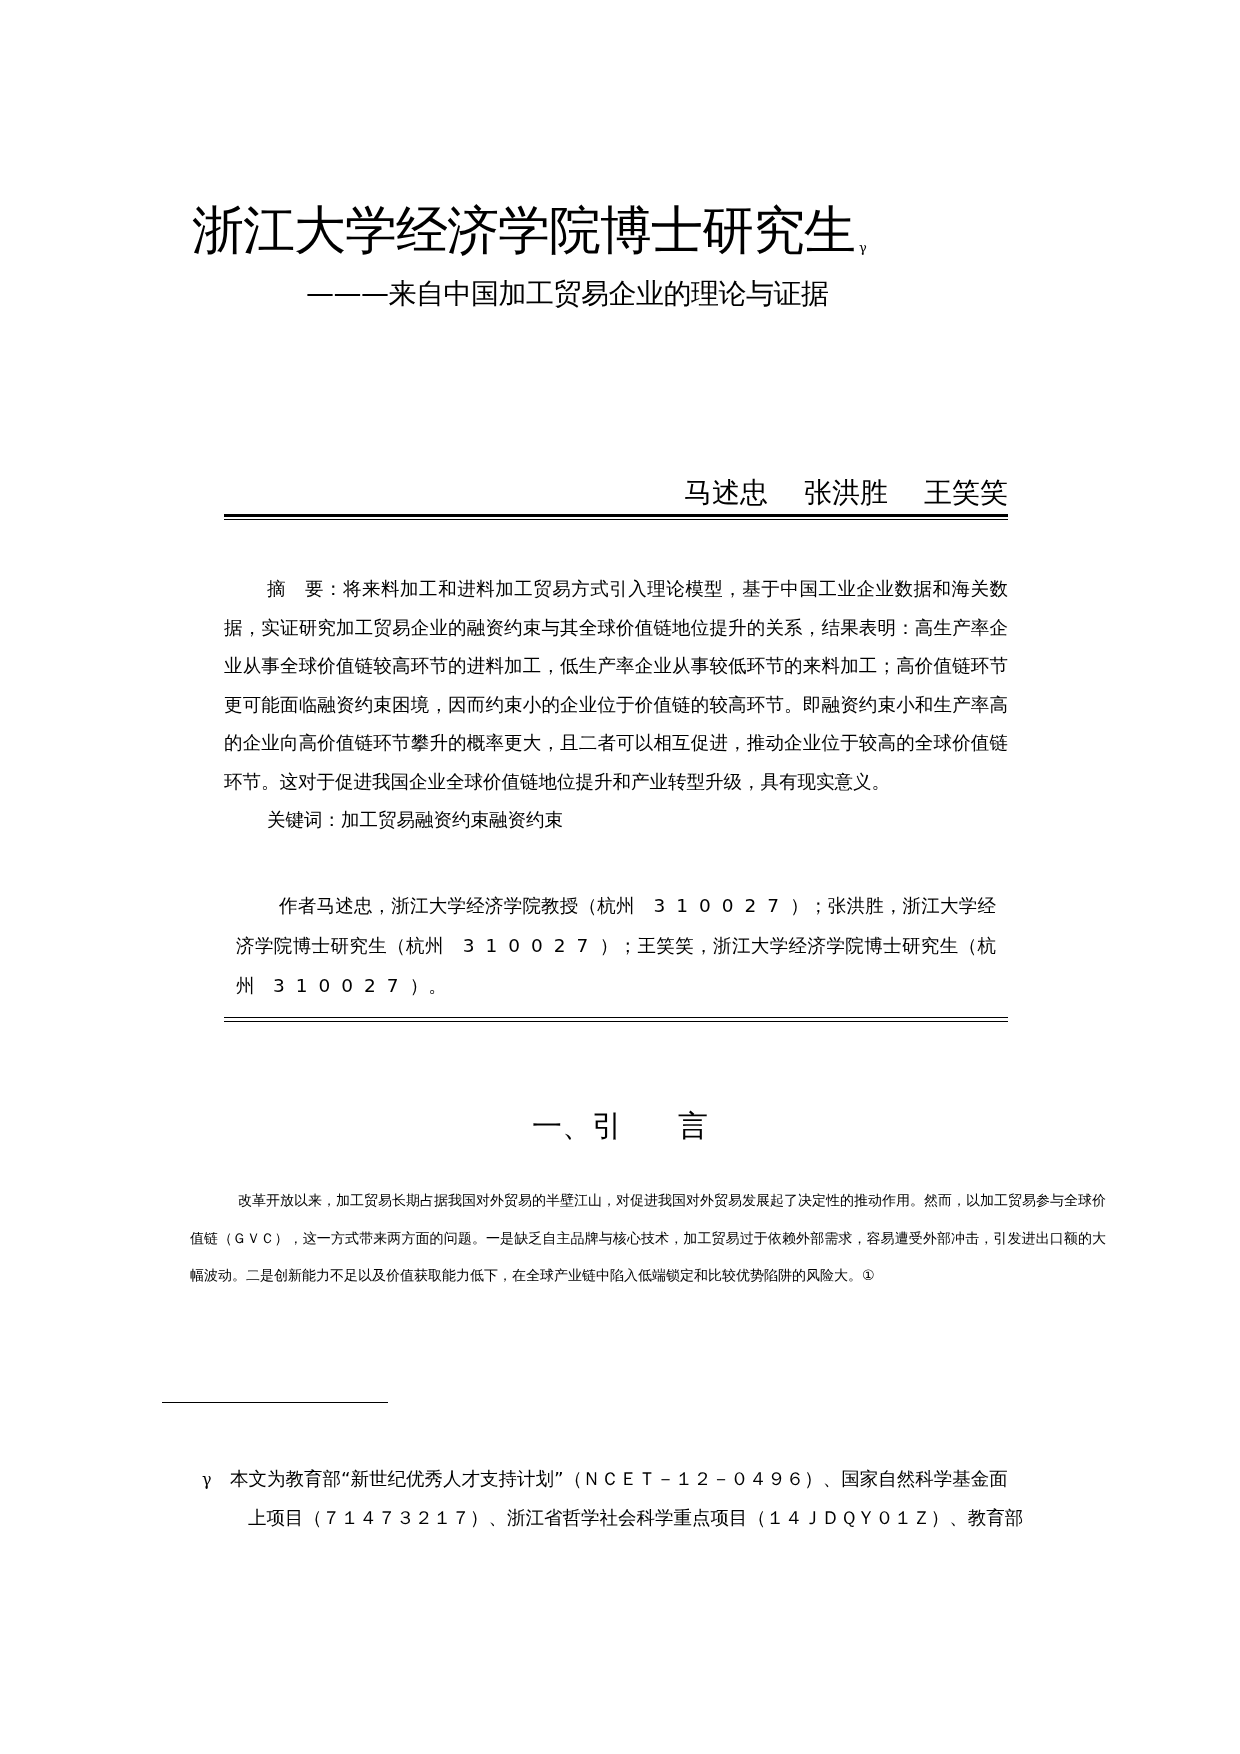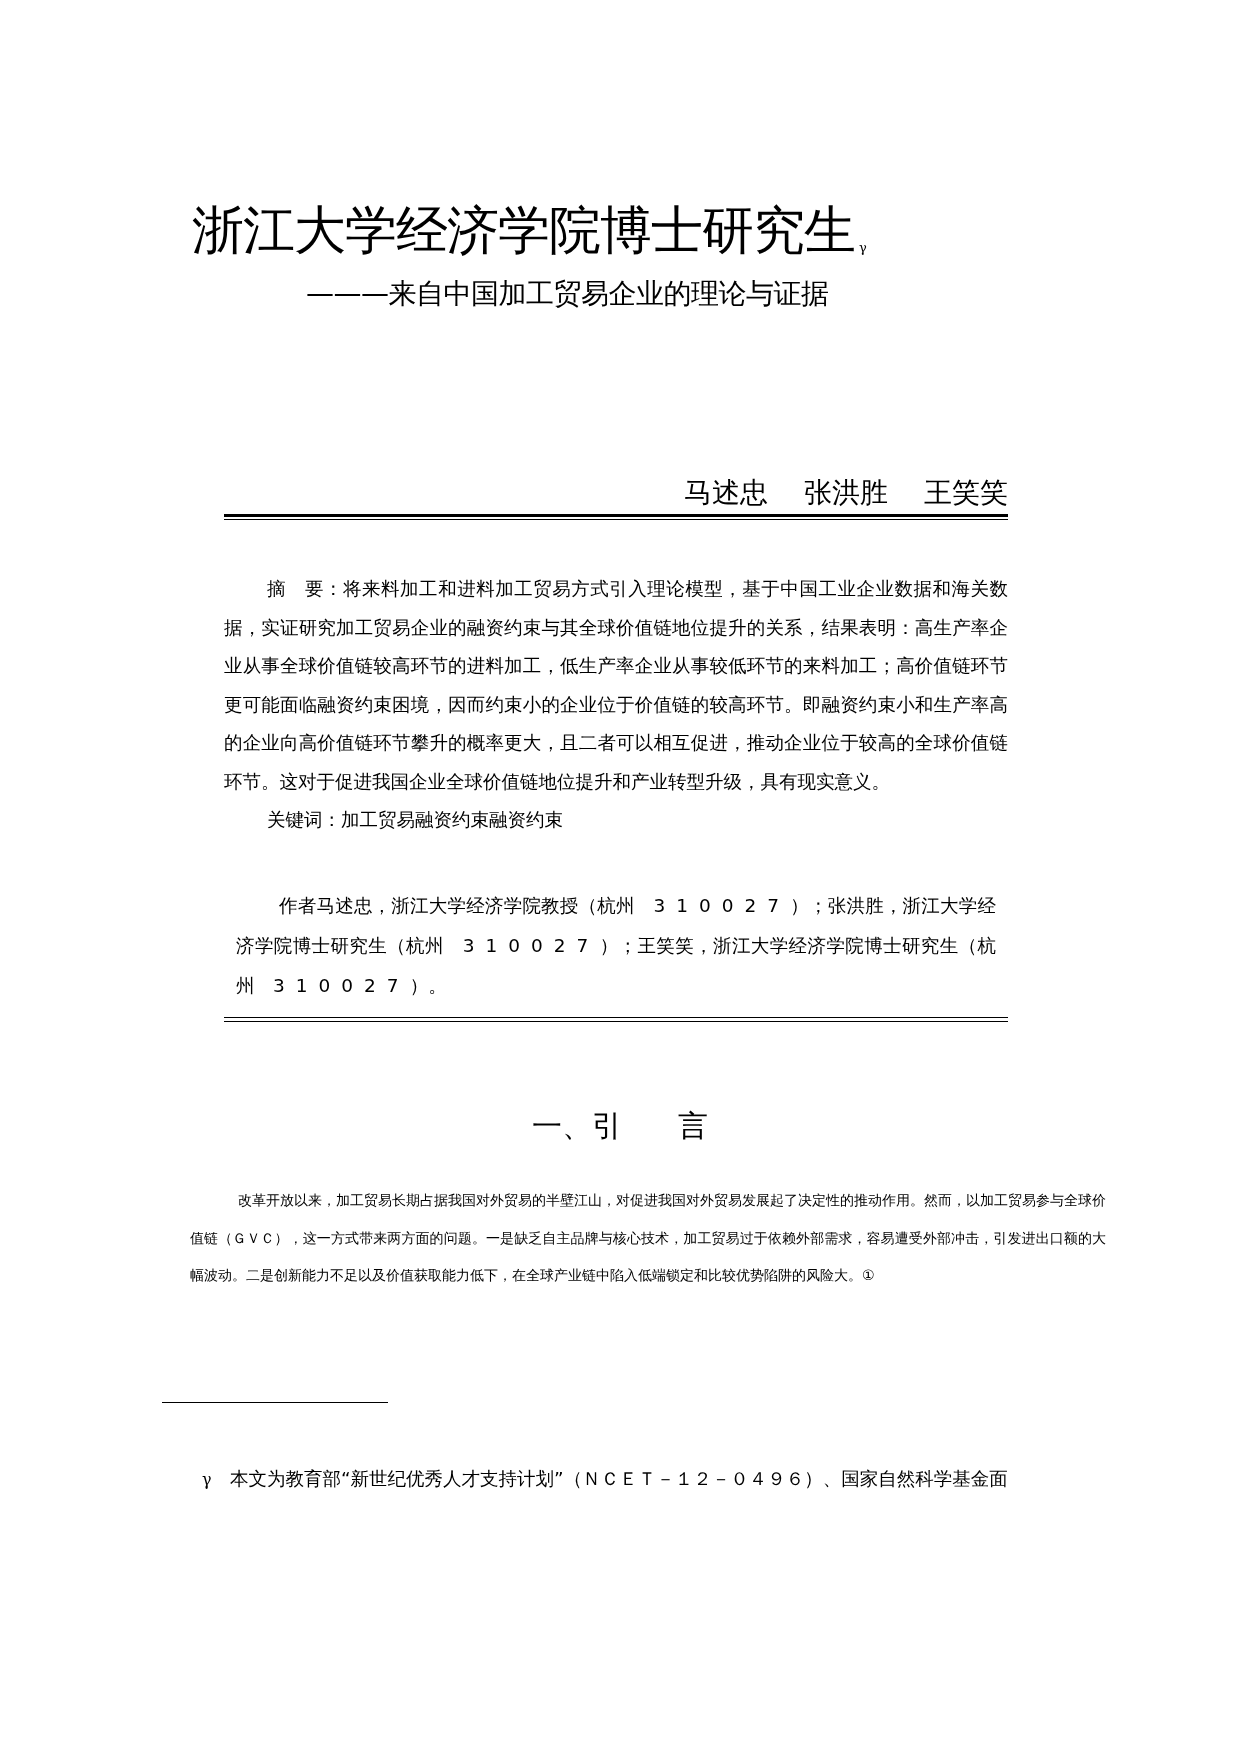--- a/index.html
+++ b/index.html
@@ -177,13 +177,14 @@
 <div class="abs section-heading"><span>一、引</span><span class="gap"></span><span>言</span></div>
 
 <div class="abs body-text">
   <p>改革开放以来，加工贸易长期占据我国对外贸易的半壁江山，对促进我国对外贸易发展起了决定性的推动作用。然而，以加工贸易参与全球价值链（ＧＶＣ），这一方式带来两方面的问题。一是缺乏自主品牌与核心技术，加工贸易过于依赖外部需求，容易遭受外部冲击，引发进出口额的大幅波动。二是创新能力不足以及价值获取能力低下，在全球产业链中陷入低端锁定和比较优势陷阱的风险大。①</p>
 </div>
 
 <div class="abs footnote-rule"></div>
 
 <div class="abs footnote">
   <div><span class="fn-mark">γ</span><span>本文为教育部“新世纪优秀人才支持计划”（ＮＣＥＴ－１２－０４９６）、国家自然科学基金面</span></div>
+  <div class="line2">上项目（７１４７３２１７）、浙江省哲学社会科学重点项目（１４ＪＤＱＹ０１Ｚ）、教育部</div>
 </div>
 
 </body></html>

